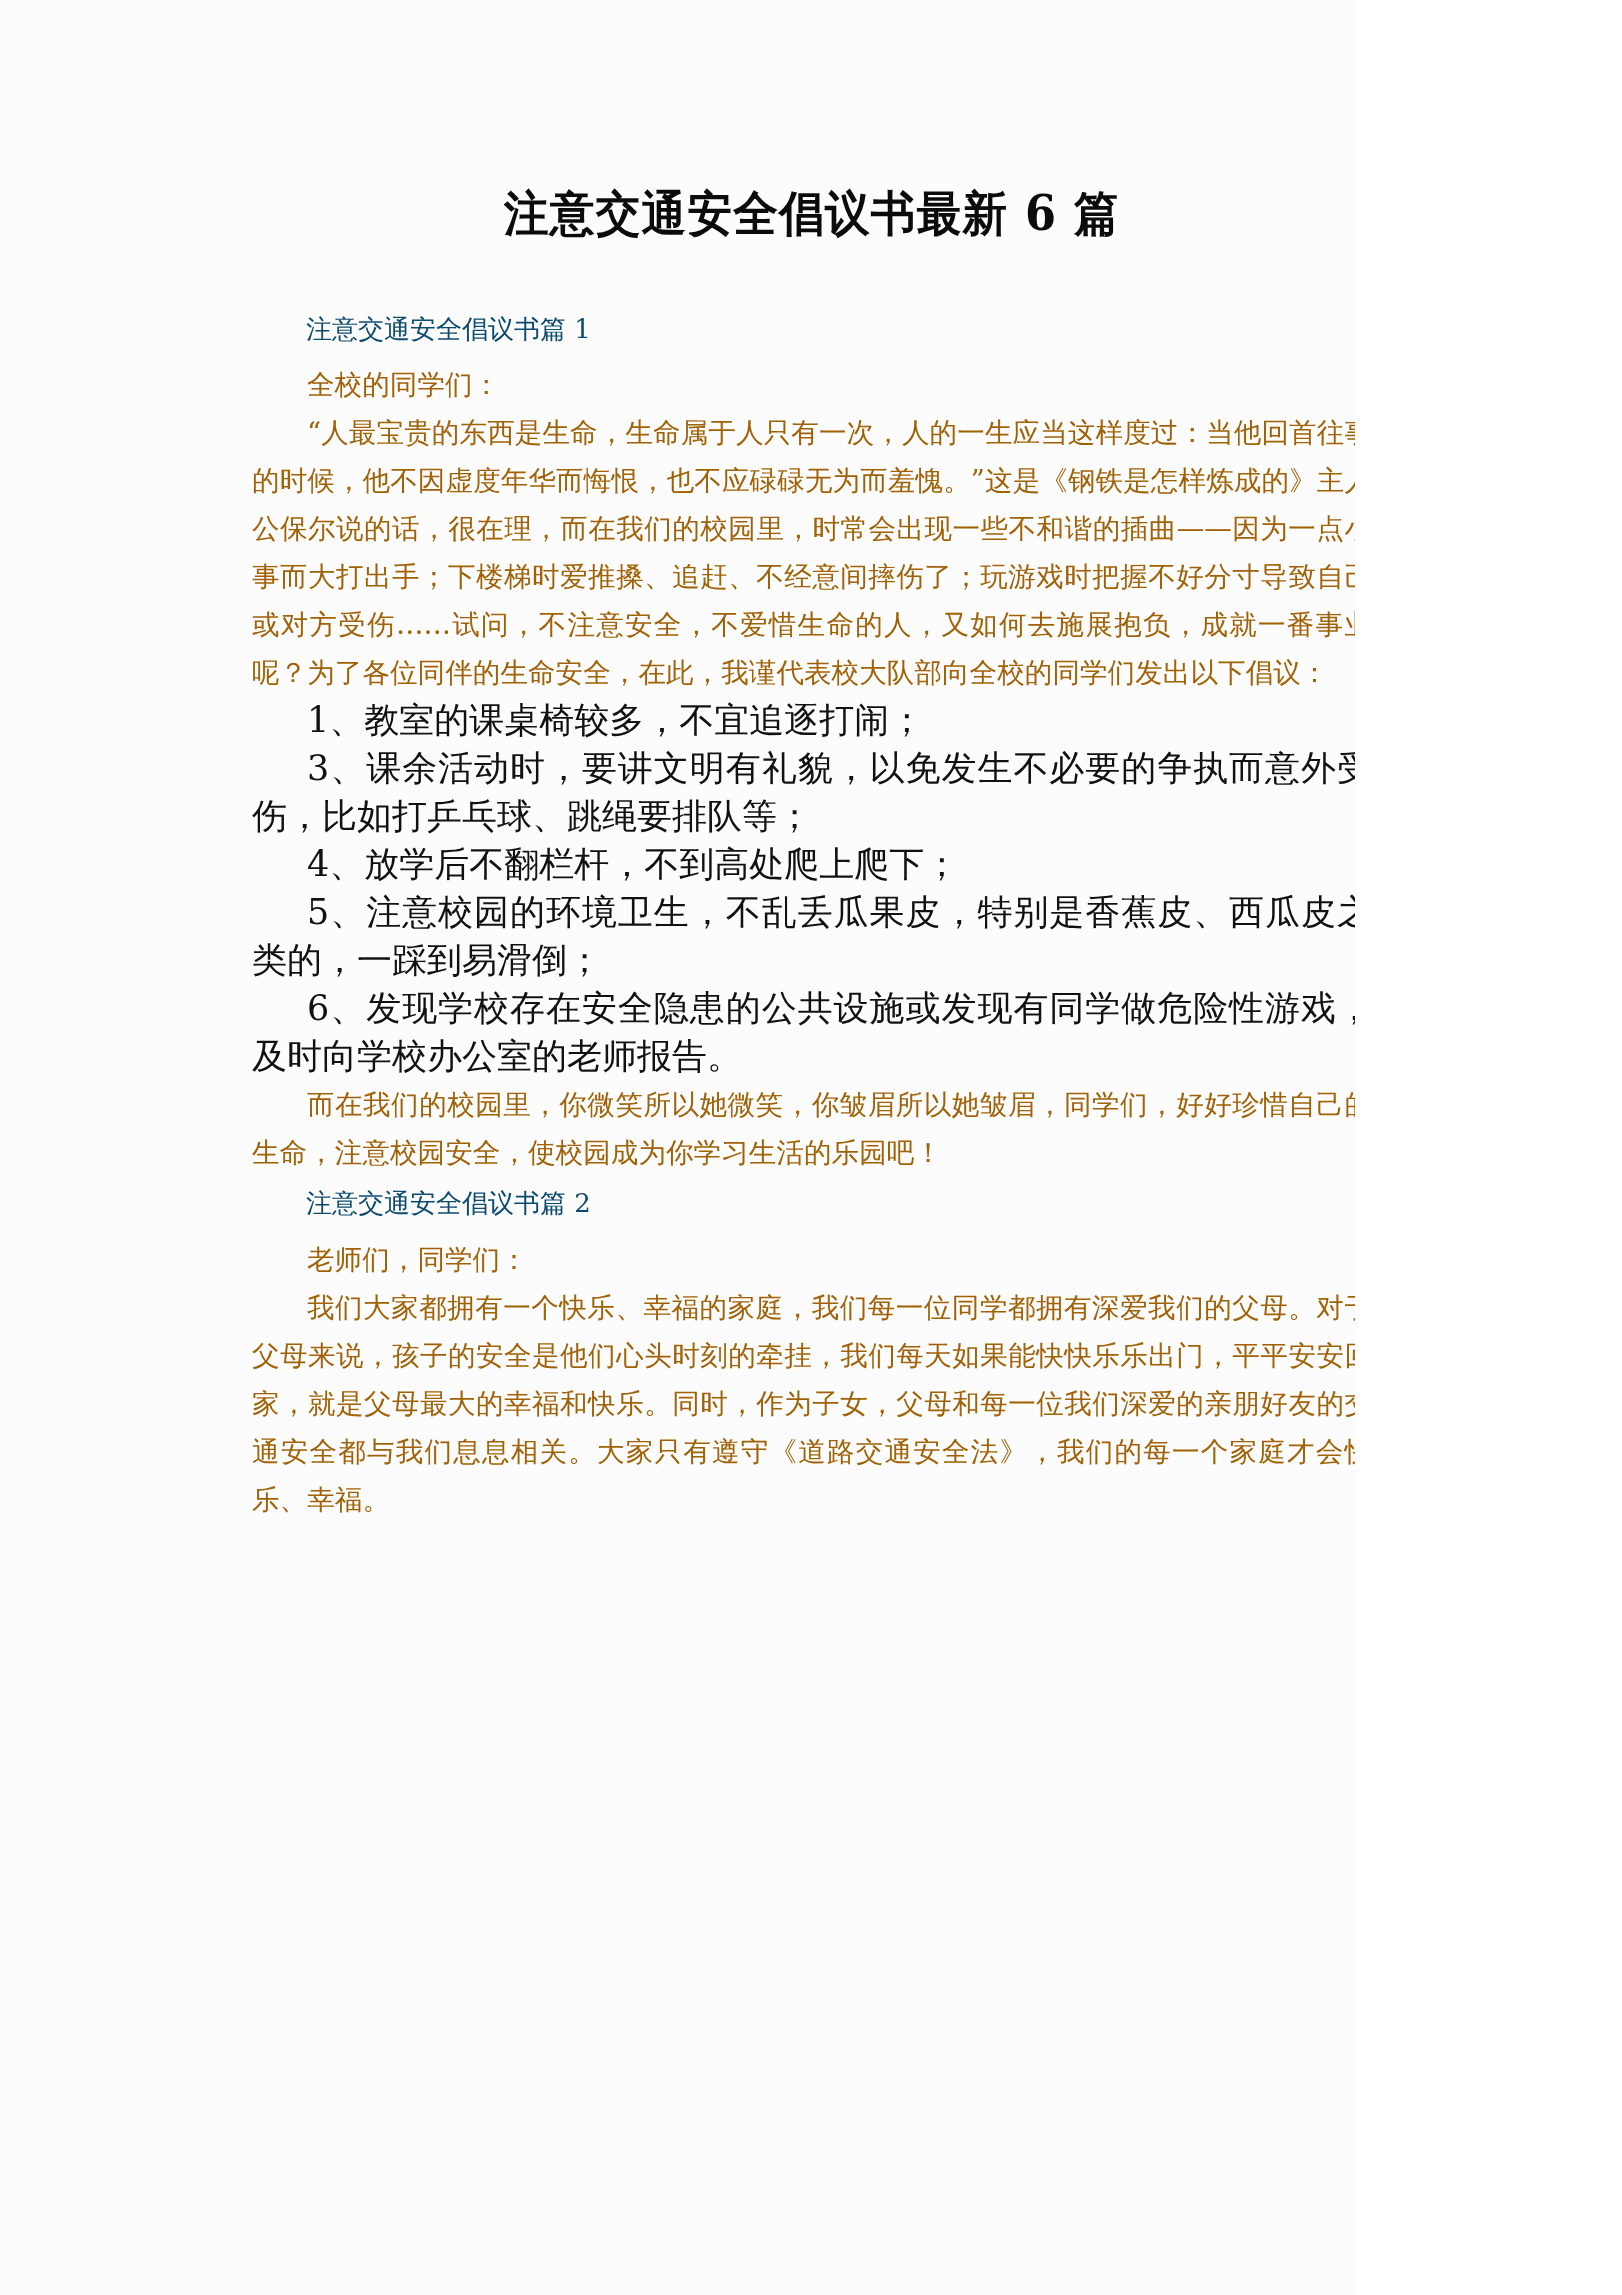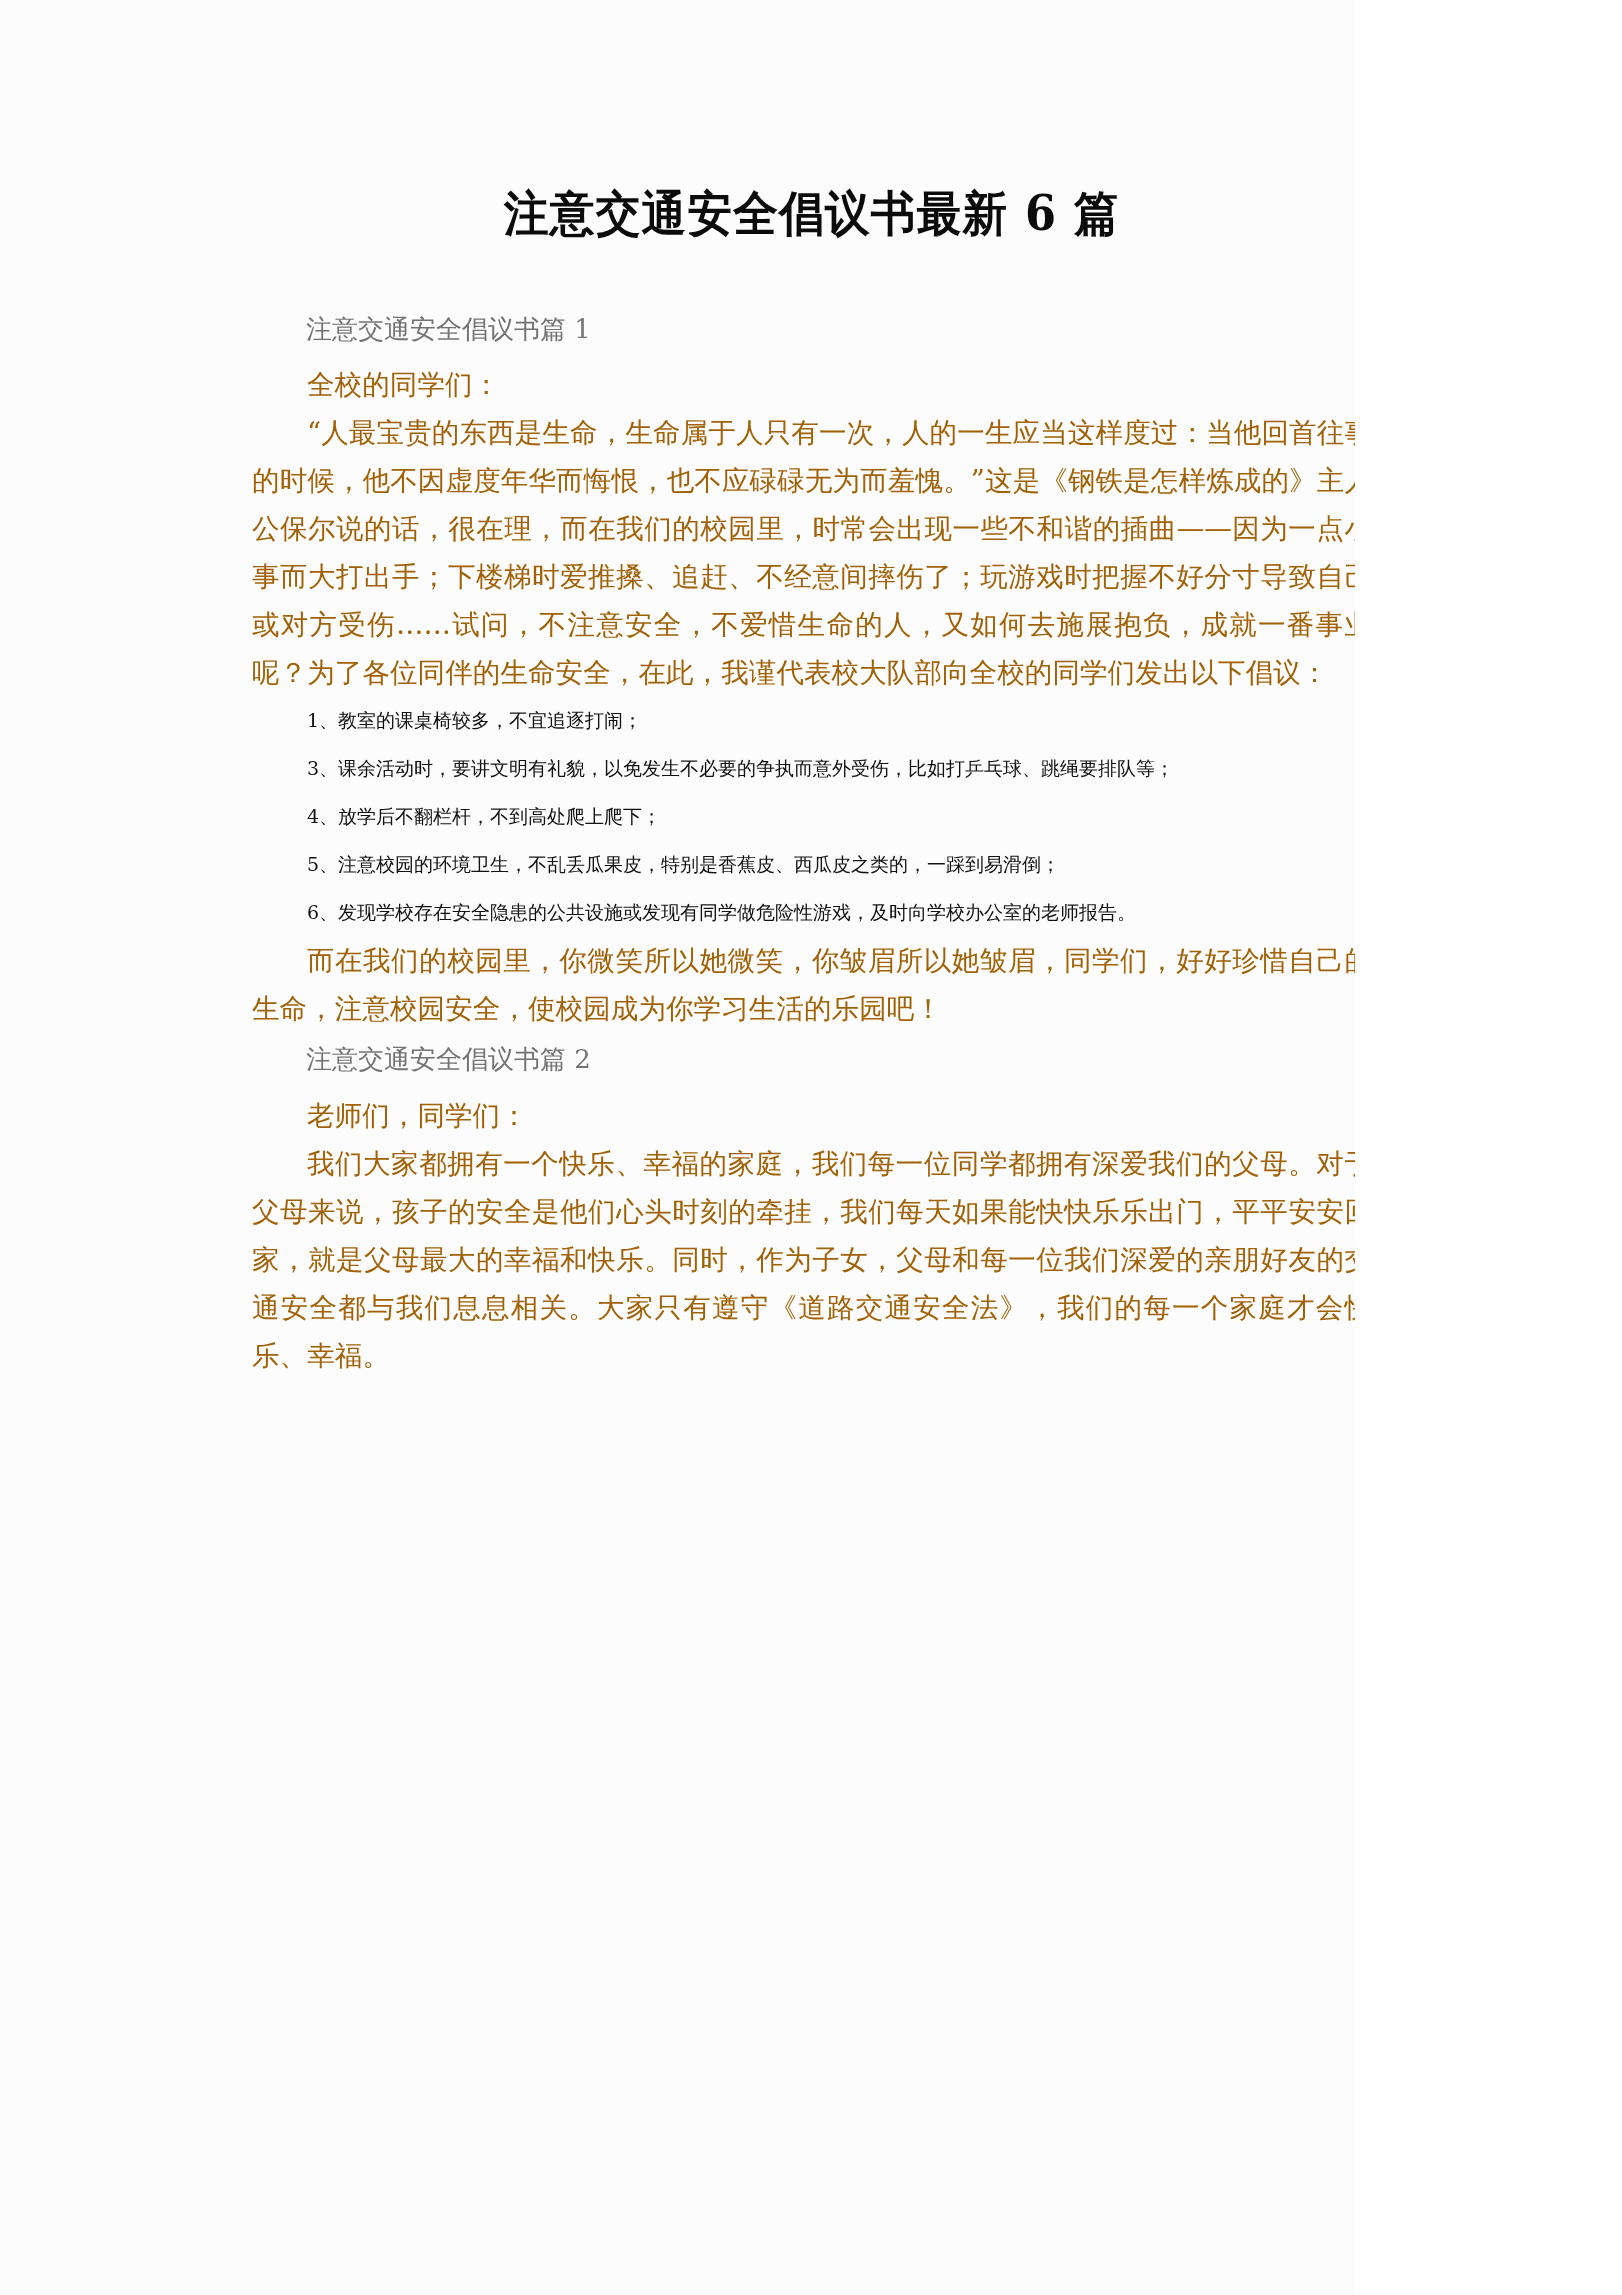--- a/index.html
+++ b/index.html
@@ -45,21 +45,21 @@
     transform: scaleX(0.93);
     transform-origin: center top;
   }
 
   
   .section-heading {
     margin: 0;
     font-weight: 400;
     font-size: 26px;
     line-height: 1.0;
-    color: #737373;
+    color: #0c4a6e;
     text-indent: 54px;
     letter-spacing: 0px;
   }
 
   
   .para {
     margin: 0;
     font-size: 27.5px;
     line-height: 48px;
     color: #a16207;
@@ -70,21 +70,21 @@
     word-break: break-all;
   }
 
   
   .gap-after-title { height: 74px; }
   .gap-sm  { height: 14.4px; }
   .gap-md  { height: 18.3px; }
 
   .list-item {
     margin: 0;
-    font-size: 19px;
+    font-size: 35px;
     line-height: 48px;
     color: #111111;
     text-align: justify;
     text-justify: inter-character;
     text-indent: 55px;
     word-break: break-all;
   }
 </style>
 </head>
 <body>

